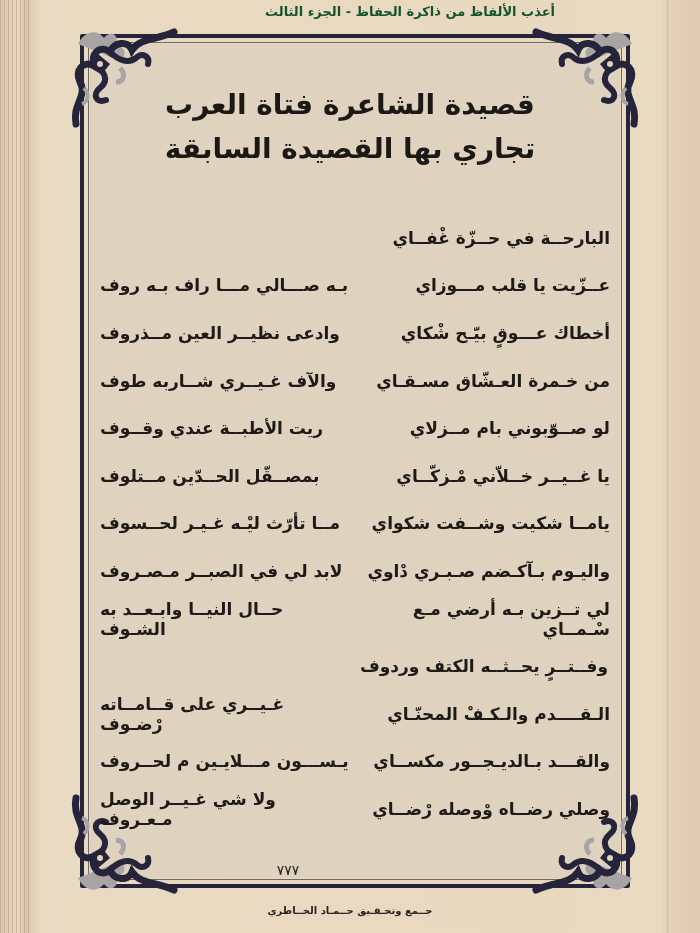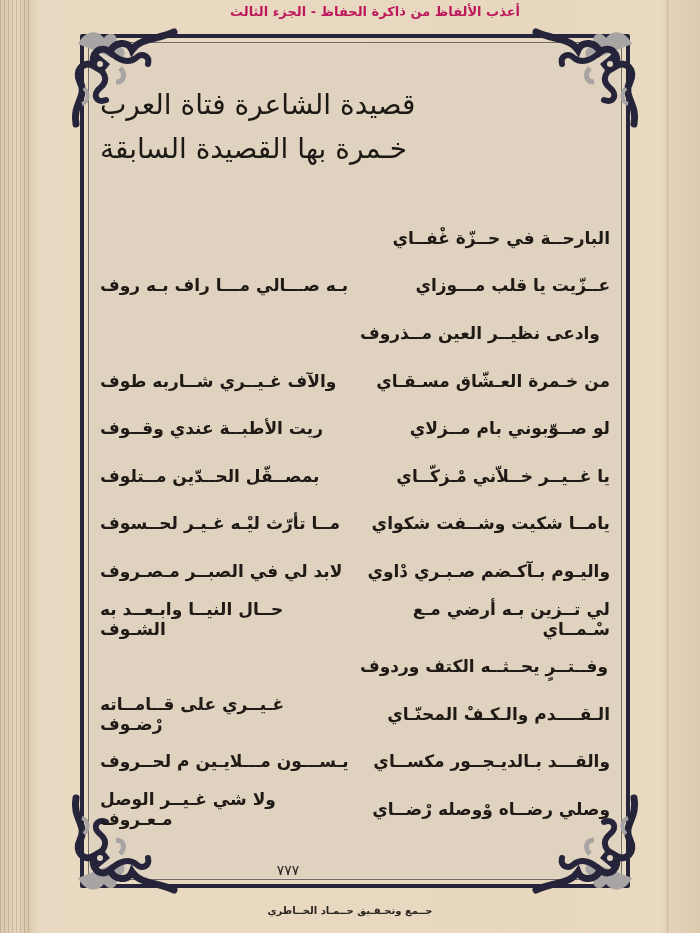--- a/index.html
+++ b/index.html
@@ -11,22 +11,22 @@
     }
     .page-edges {
       position:absolute; left:0; top:0; width:30px; height:933px;
       background: repeating-linear-gradient(90deg, rgba(150,130,105,0.35) 0px, rgba(150,130,105,0.35) 1px, transparent 1px, transparent 4px);
     }
     .right-edge {
       position:absolute; left:667px; top:0; width:33px; height:933px;
       background: linear-gradient(90deg, #c9b79b 0px, #e3d3b9 2px, #ddcbb0 33px);
     }
     .running-header {
-      position:absolute; top:4px; left:230px; width:360px; text-align:left;
-      font-size:13px; font-weight:bold; color:#be185d; direction:rtl;
+      position:absolute; top:4px; left:230px; width:360px; text-align:center;
+      font-size:13px; font-weight:bold; color:#14532d; direction:rtl;
     }
     .frame {
       position:absolute; left:76px; top:30px; width:558px; height:862px;
     }
     .frame-bg {
       position:absolute; left:14px; top:14px; right:14px; bottom:14px;
       background:#dfd3bf; border-radius:4px;
     }
     .frame-line-outer {
       position:absolute; left:4px; top:4px; right:4px; bottom:4px;
@@ -37,22 +37,22 @@
       border:1.5px solid #6f6a6a; border-radius:2px;
     }
     .corner { position:absolute; width:110px; height:110px; }
     .corner svg { width:110px; height:110px; display:block; }
     .c-tl { left:-6px; top:-6px; }
     .c-tr { right:-6px; top:-6px; transform:scaleX(-1); }
     .c-bl { left:-6px; bottom:-6px; transform:scaleY(-1); }
     .c-br { right:-6px; bottom:-6px; transform:scale(-1,-1); }
 
     .title {
-      position:absolute; left:100px; width:500px; text-align:left; direction:rtl;
-      font-size:28px; font-weight:normal; color:#1c1814; letter-spacing:0.5px;
+      position:absolute; left:100px; width:500px; text-align:center; direction:rtl;
+      font-size:28px; font-weight:bold; color:#1c1814; letter-spacing:0.5px;
     }
     .title-1 { top:88px; }
     .title-2 { top:132px; }
 
     .verses { position:absolute; left:100px; top:214px; width:510px; direction:rtl; }
     .verse {
       height:47.6px; display:flex; flex-direction:row; justify-content:space-between; align-items:center;
       font-size:17px; font-weight:bold; color:#1f1a16;
     }
     .hemi-right { width:250px; text-align:right; }
@@ -124,31 +124,32 @@
       <path d="M40 28 C 48 36, 58 40, 66 34 C 72 28, 80 32, 78 40" stroke="#26243a" stroke-width="6" fill="none" stroke-linecap="round"></path>
       <path d="M28 30 L 40 40 L 32 50 L 20 40 Z" fill="#26243a"></path>
       <circle cx="30" cy="40" r="3" fill="#dfd3bf"></circle>
       <path d="M50 44 C 56 50, 54 58, 46 58" stroke="#a9a4a4" stroke-width="5" fill="none"></path>
       <path d="M14 64 C 20 70, 18 78, 12 80" stroke="#a9a4a4" stroke-width="4" fill="none"></path>
     </svg>
   </div>
 </div>
 
 <div class="title title-1">قصيدة الشاعرة فتاة العرب</div>
-<div class="title title-2">خـمرة بها القصيدة السابقة</div>
+<div class="title title-2">تجاري بها القصيدة السابقة</div>
 
 <div class="verses">
   <div class="verse">
     <span class="hemi-right">البارحــة في حــزّة غْفــاي</span>
   </div>
   <div class="verse">
     <span class="hemi-right">عــزّيت يا قلب مـــوزاي</span>
     <span class="hemi-left">بـه صـــالي مـــا راف بـه روف</span>
   </div>
   <div class="verse">
+    <span class="hemi-right">أخطاك عـــوقٍ بيّـح شْكاي</span>
     <span class="hemi-left">وادعى نظيــر العين مــذروف</span>
   </div>
   <div class="verse">
     <span class="hemi-right">من خـمرة العـشّاق مسـقـاي</span>
     <span class="hemi-left">والآف غـيــري شــاربه طوف</span>
   </div>
   <div class="verse">
     <span class="hemi-right">لو صــوّبوني بام مــزلاي</span>
     <span class="hemi-left">ريت الأطبــة عندي وقــوف</span>
   </div>

